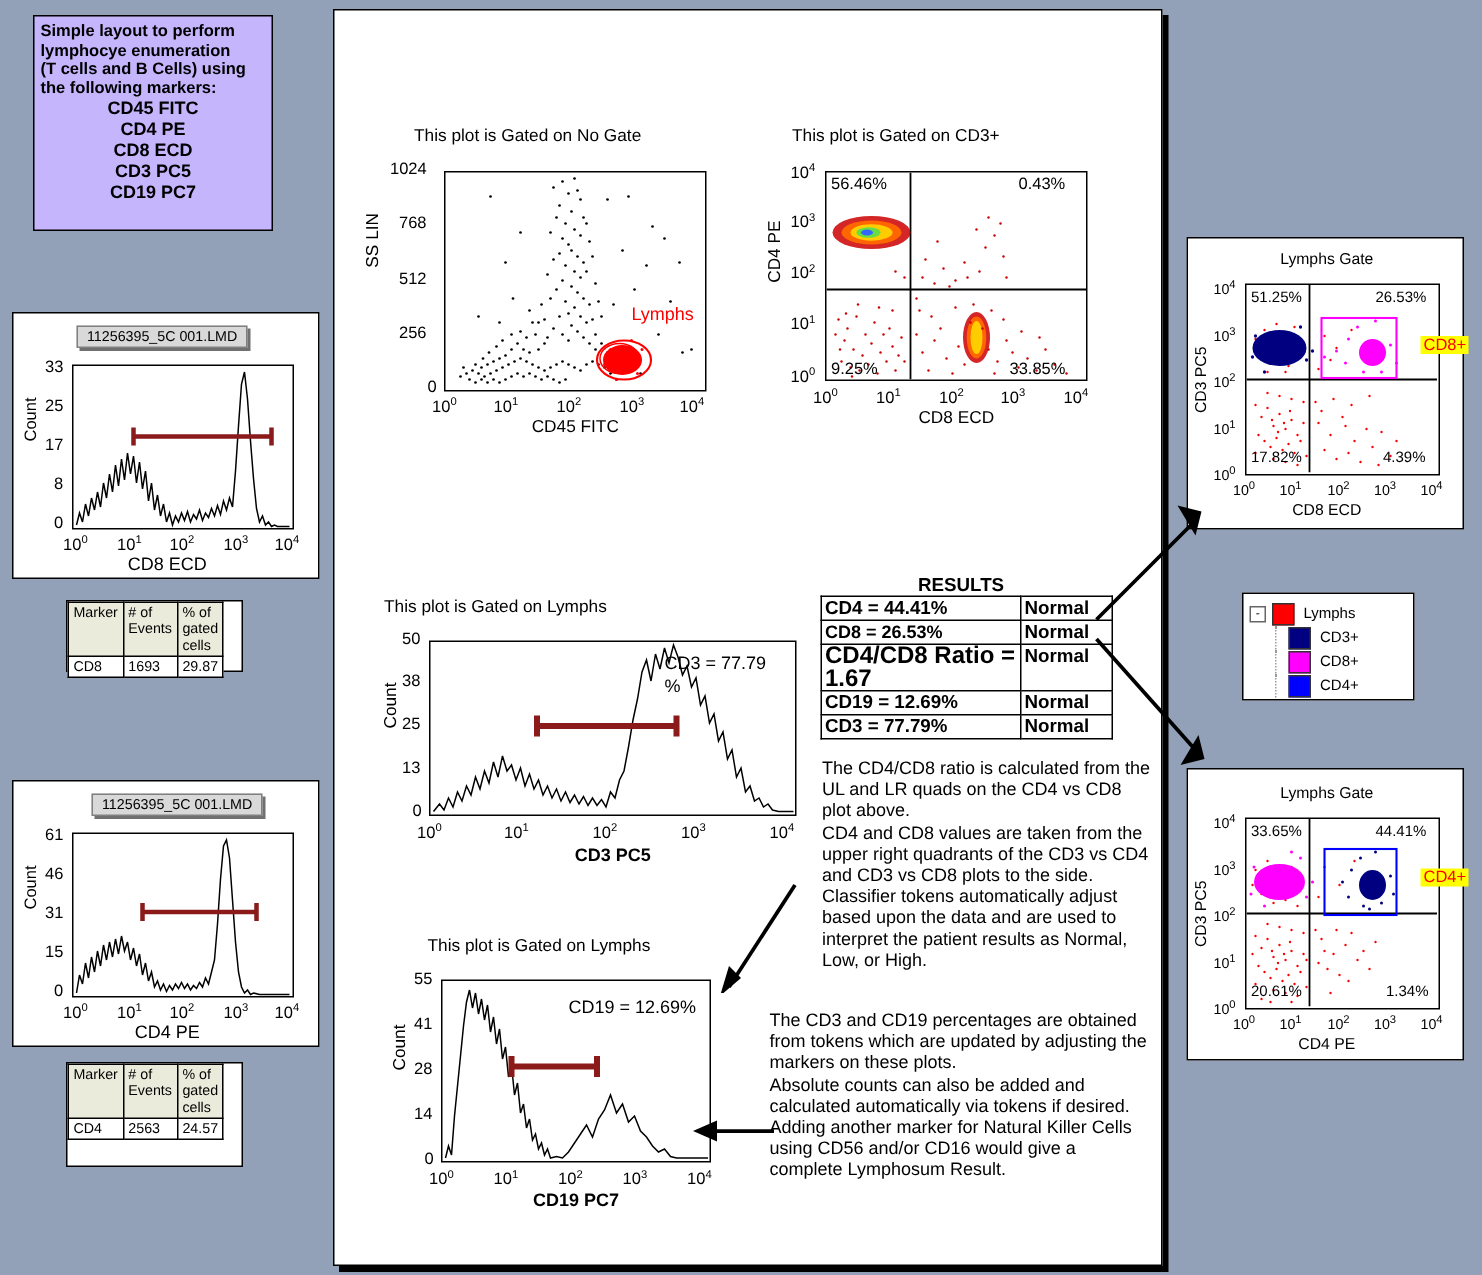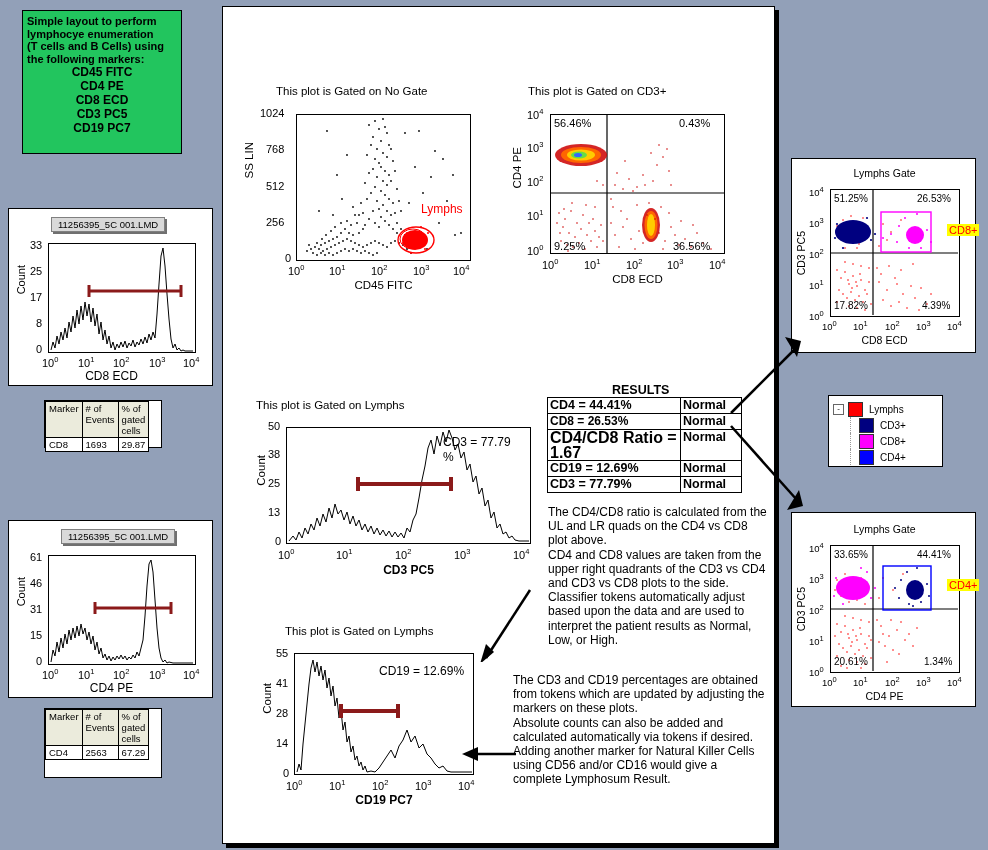--- a/index.html
+++ b/index.html
@@ -8,21 +8,21 @@
     background:#92A0B8;
     font-family:"Liberation Sans", sans-serif;
     position:relative;
     overflow:hidden;
     -webkit-font-smoothing:none;
   }
   .abs{position:absolute;}
   .panel{background:#ffffff;border:1px solid #000;box-sizing:border-box;}
 
   
-  #desc-box{left:22px;top:10px;width:160px;height:144px;background:#22c55e;border:1px solid #000;box-sizing:border-box;padding:4px 4px 0 4px;}
+  #desc-box{left:22px;top:10px;width:160px;height:144px;background:#c4b5fd;border:1px solid #000;box-sizing:border-box;padding:4px 4px 0 4px;}
   #desc-box .lead{font-size:11px;font-weight:bold;line-height:12.6px;color:#000;}
   #desc-box .marker{font-size:12px;font-weight:bold;text-align:center;line-height:14px;}
 
   
   #main-panel{left:222px;top:6px;width:553px;height:838px;background:#fff;border:1px solid #000;box-sizing:border-box;}
   #main-shadow{left:226px;top:10px;width:553px;height:838px;background:#000;}
   #title1{font-size:16px;font-weight:bold;text-align:center;width:100%;top:16px;left:0;}
   #title2{font-size:13px;font-weight:bold;text-align:center;width:100%;top:37px;left:0;}
 
   .gatelabel{font-size:11.5px;color:#000;}
@@ -145,21 +145,21 @@
   <table class="stat-table" style="left:0;top:0;width:104px;">
     <tbody>
         <tr>
       <th style="width:36px;">Marker</th>
       <th style="width:36px;"># of Events</th>
       <th style="width:32px;">% of gated cells</th>
     </tr>
     <tr>
       <td>CD4</td>
       <td>2563</td>
-      <td>67.29</td>
+      <td>24.57</td>
     </tr>
   </tbody>
     </table>
 </div>
 
 <div class="abs" id="main-shadow"></div>
 <div class="abs" id="main-panel">
 
 
   <div class="abs gatelabel" style="left:53px;top:78px;">This plot is Gated on No Gate</div>
@@ -445,21 +445,21 @@
           <circle cx="82" cy="76" r="0.8"></circle>
           <circle cx="60" cy="84" r="0.8"></circle>
           <circle cx="52" cy="70" r="0.8"></circle>
           <circle cx="46" cy="66" r="0.8"></circle>
       </g>
     </svg>
   </div>
   <div class="quadpct" style="left:331px;top:110px;">56.46%</div>
   <div class="quadpct" style="left:456px;top:110px;">0.43%</div>
   <div class="quadpct" style="left:331px;top:233px;">9.25%</div>
-  <div class="quadpct" style="left:450px;top:233px;">36.56%</div>
+  <div class="quadpct" style="left:450px;top:233px;">33.85%</div>
   <div class="ticknum" style="left:319px;top:250px;">10<sup>0</sup></div>
   <div class="ticknum" style="left:361px;top:250px;">10<sup>1</sup></div>
   <div class="ticknum" style="left:403px;top:250px;">10<sup>2</sup></div>
   <div class="ticknum" style="left:444px;top:250px;">10<sup>3</sup></div>
   <div class="ticknum" style="left:486px;top:250px;">10<sup>4</sup></div>
   <div class="axis-xlabel" style="left:327px;top:266px;width:175px;">CD8 ECD</div>
 
 
 
   <div class="abs" style="left:389px;top:376px;font-size:12.5px;font-weight:bold;">RESULTS</div>

